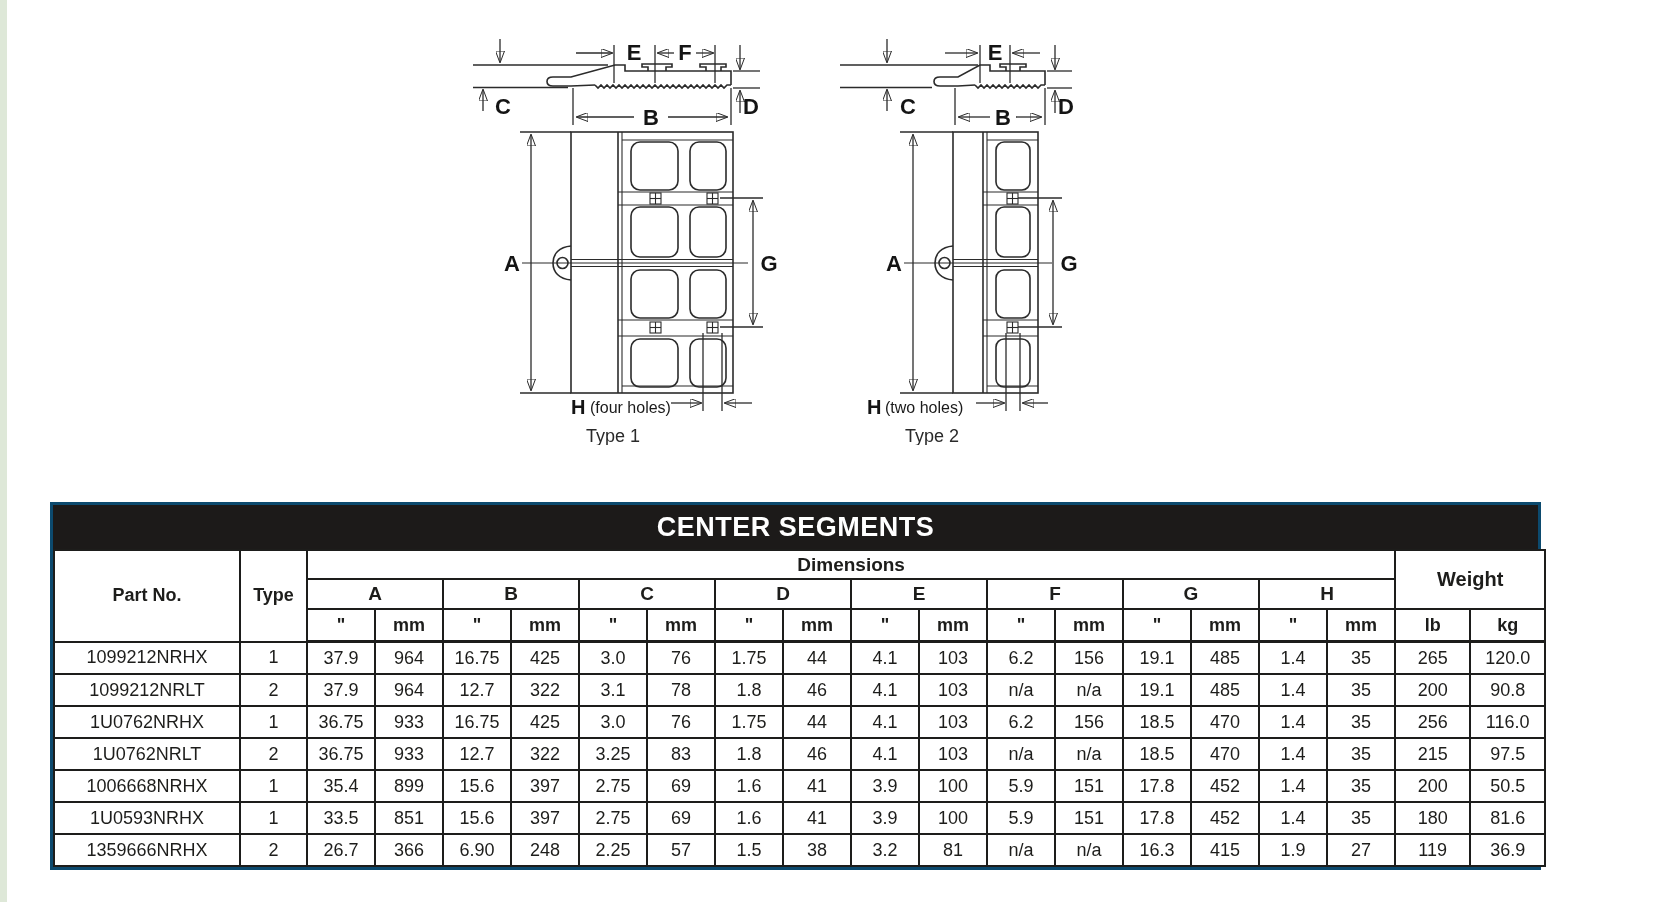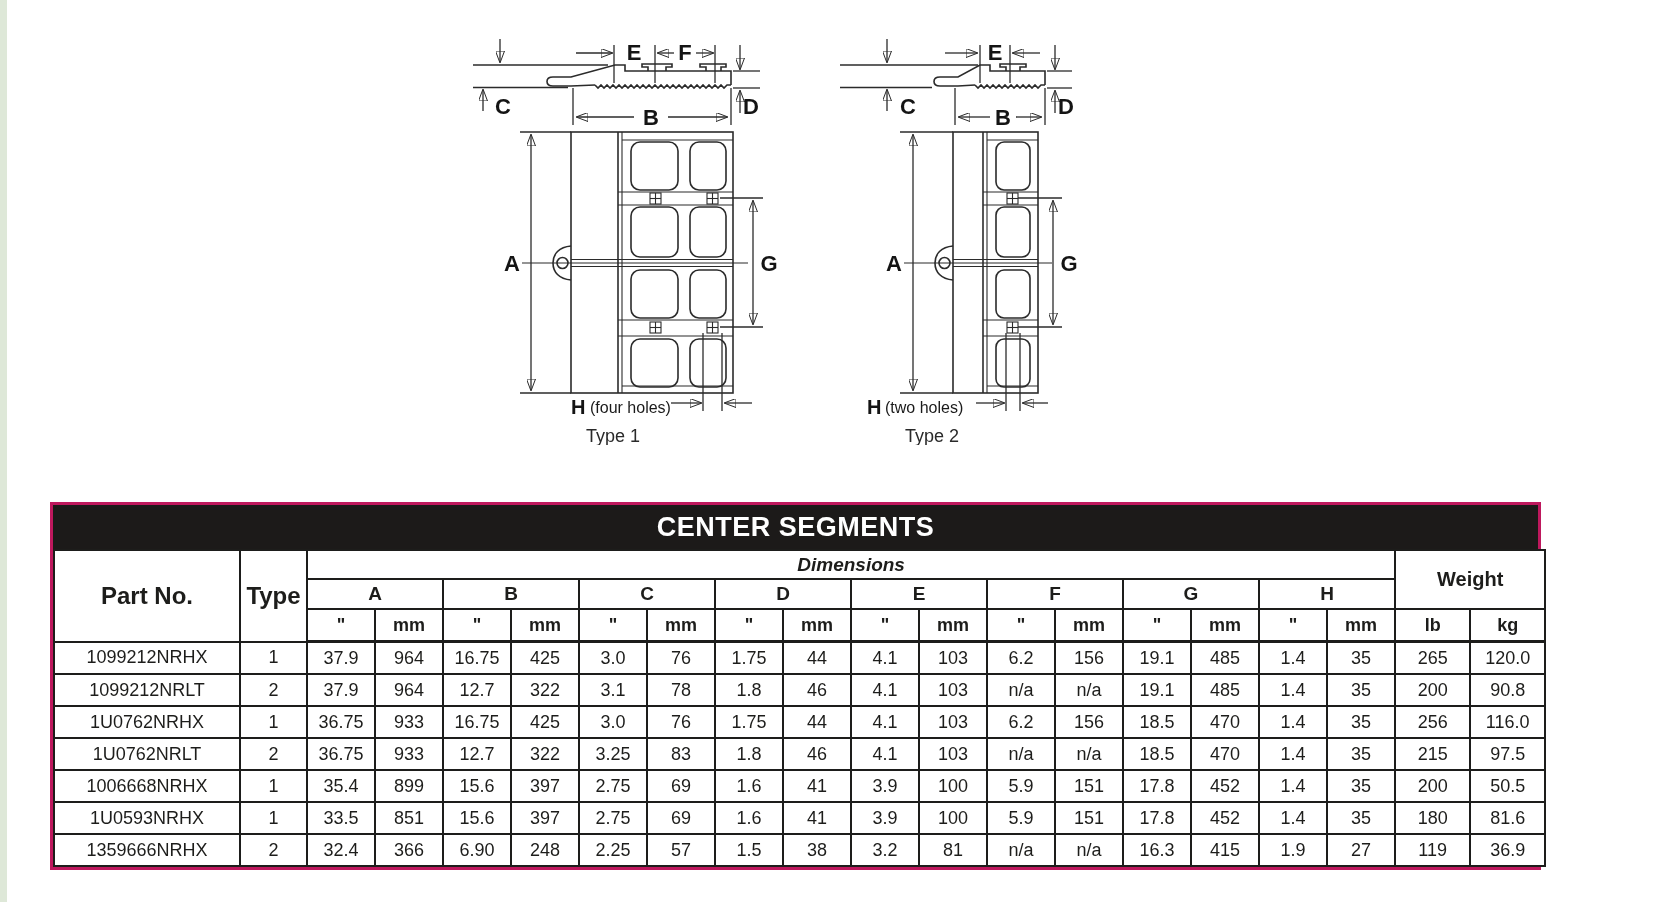--- a/index.html
+++ b/index.html
@@ -19,35 +19,35 @@
   .dim  { stroke-width:1.3; }
   .dim-label { font-weight:bold; font-size:22px; fill:#141414; stroke:none; }
   .dim-label-sm { font-weight:bold; font-size:20px; fill:#141414; stroke:none; }
   .dim-note { font-size:16px; fill:#1a1a1a; stroke:none; }
   .caption { font-size:18px; fill:#2a2a2a; stroke:none; }
   .arrhead { fill:#2b2b2b; stroke:none; }
 
   
   .table-wrap {
     position:absolute; left:50px; top:502px; width:1491px;
-    border:3px solid #be185d; box-sizing:border-box; background:#fff;
+    border:3px solid #0c4a6e; box-sizing:border-box; background:#fff;
   }
   .title-bar {
     background:#1c1a19; color:#fff; text-align:center; font-weight:bold;
     font-size:27px; height:44px; line-height:44px; letter-spacing:0.5px;
   }
   table.spec { width:100%; border-collapse:collapse; table-layout:fixed; }
   table.spec th, table.spec td {
     border:2px solid #1d1d1b; text-align:center; vertical-align:middle;
     padding:0; color:#1d1d1b; background:#fff;
   }
-  th.h-dims   { height:27px; font-size:19px;font-style:italic; }
+  th.h-dims   { height:27px; font-size:19px; }
   th.h-group  { height:28px; font-size:19px; }
   th.h-unit   { height:30px; font-size:18px; border-bottom-width:3px !important; }
-  th.h-part, th.h-type { font-size:24px; }
+  th.h-part, th.h-type { font-size:18px; }
   th.h-weight { font-size:20px; }
   table.spec td { height:30px; font-size:18px; font-weight:normal; }
 </style>
 </head>
 <body>
 
 <div class="page">
   <div class="left-strip" style="background: rgb(222, 232, 216);"></div>
 
   <svg class="drawing" style="left:438px; top:25px" width="345" height="420" viewBox="0 0 345 420">
@@ -404,21 +404,21 @@
             <td>17.8</td>
             <td>452</td>
             <td>1.4</td>
             <td>35</td>
             <td>180</td>
             <td>81.6</td>
           </tr>
           <tr>
             <td>1359666NRHX</td>
             <td>2</td>
-            <td>32.4</td>
+            <td>26.7</td>
             <td>366</td>
             <td>6.90</td>
             <td>248</td>
             <td>2.25</td>
             <td>57</td>
             <td>1.5</td>
             <td>38</td>
             <td>3.2</td>
             <td>81</td>
             <td>n/a</td>

